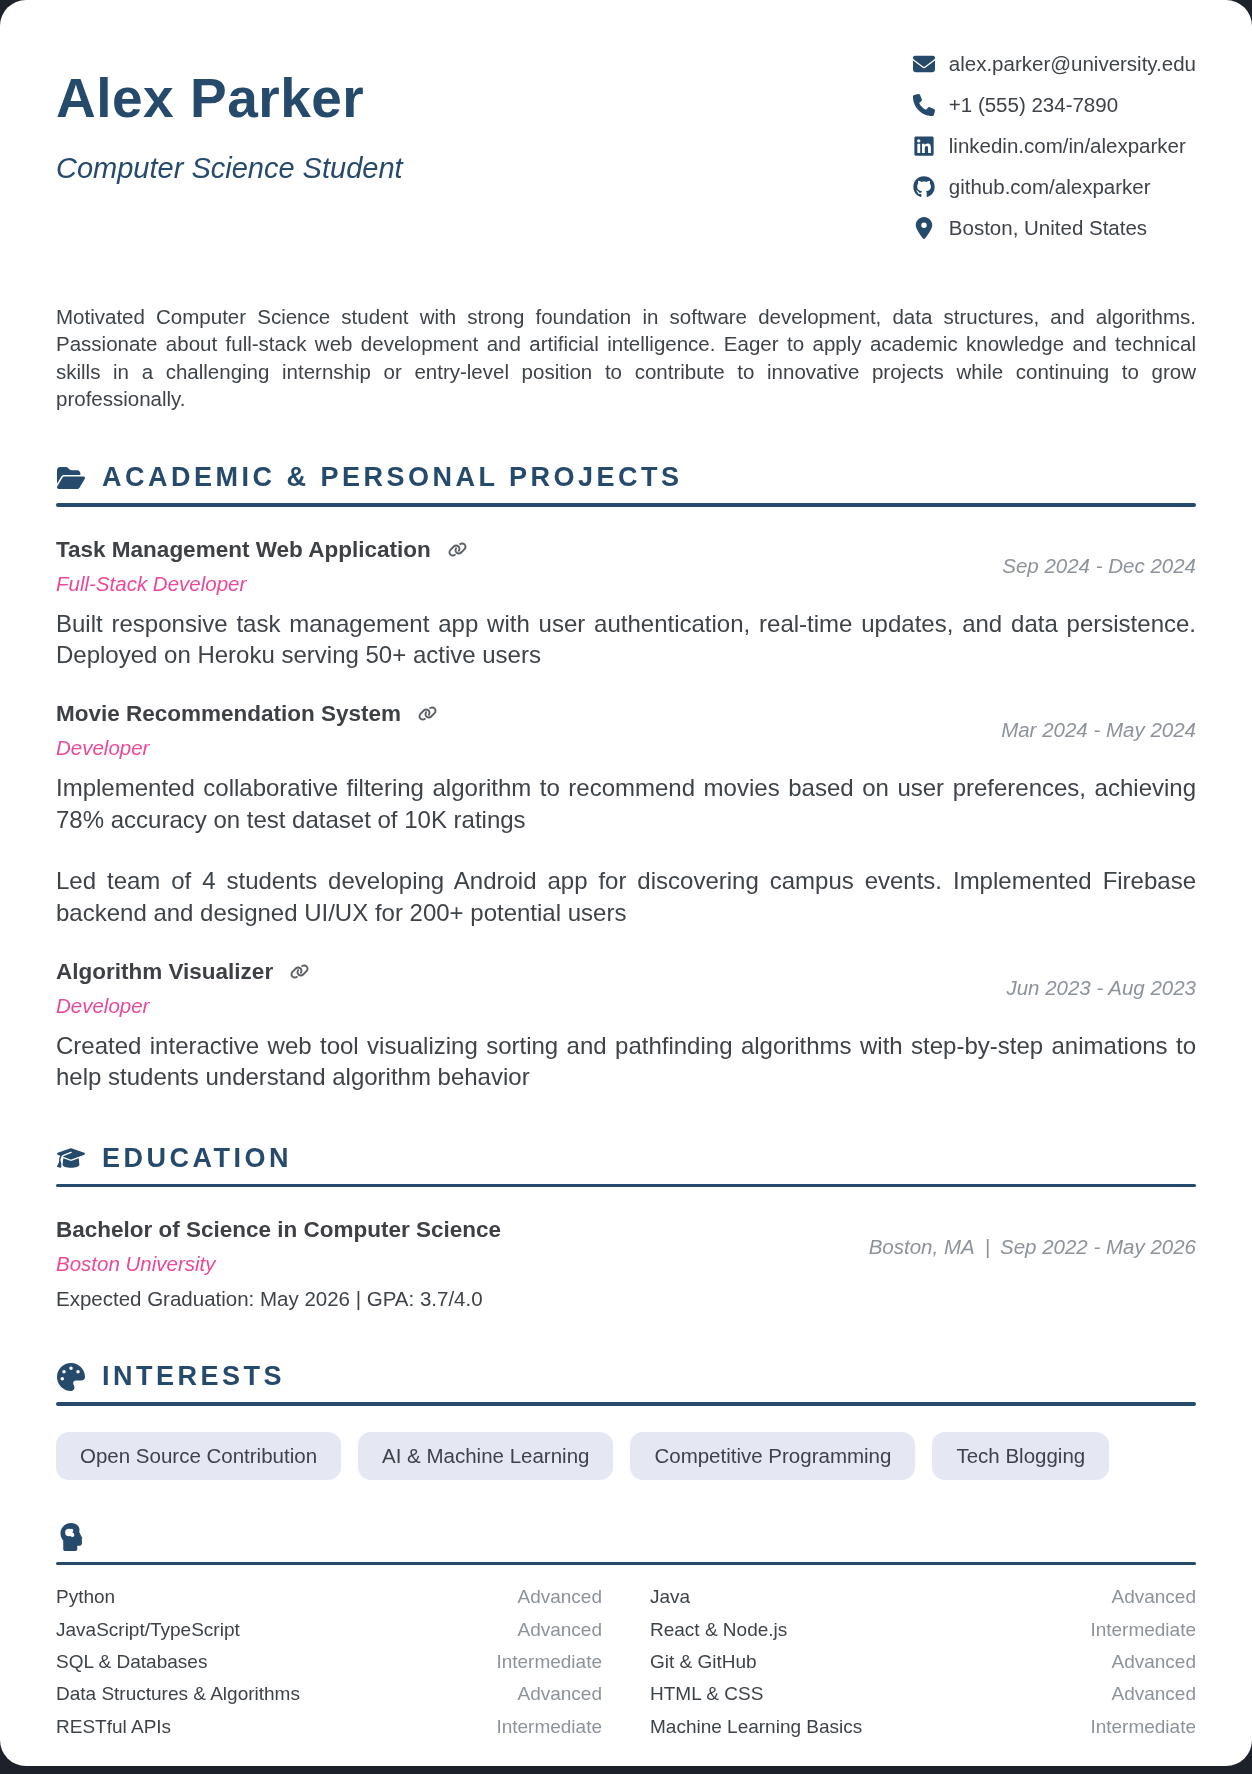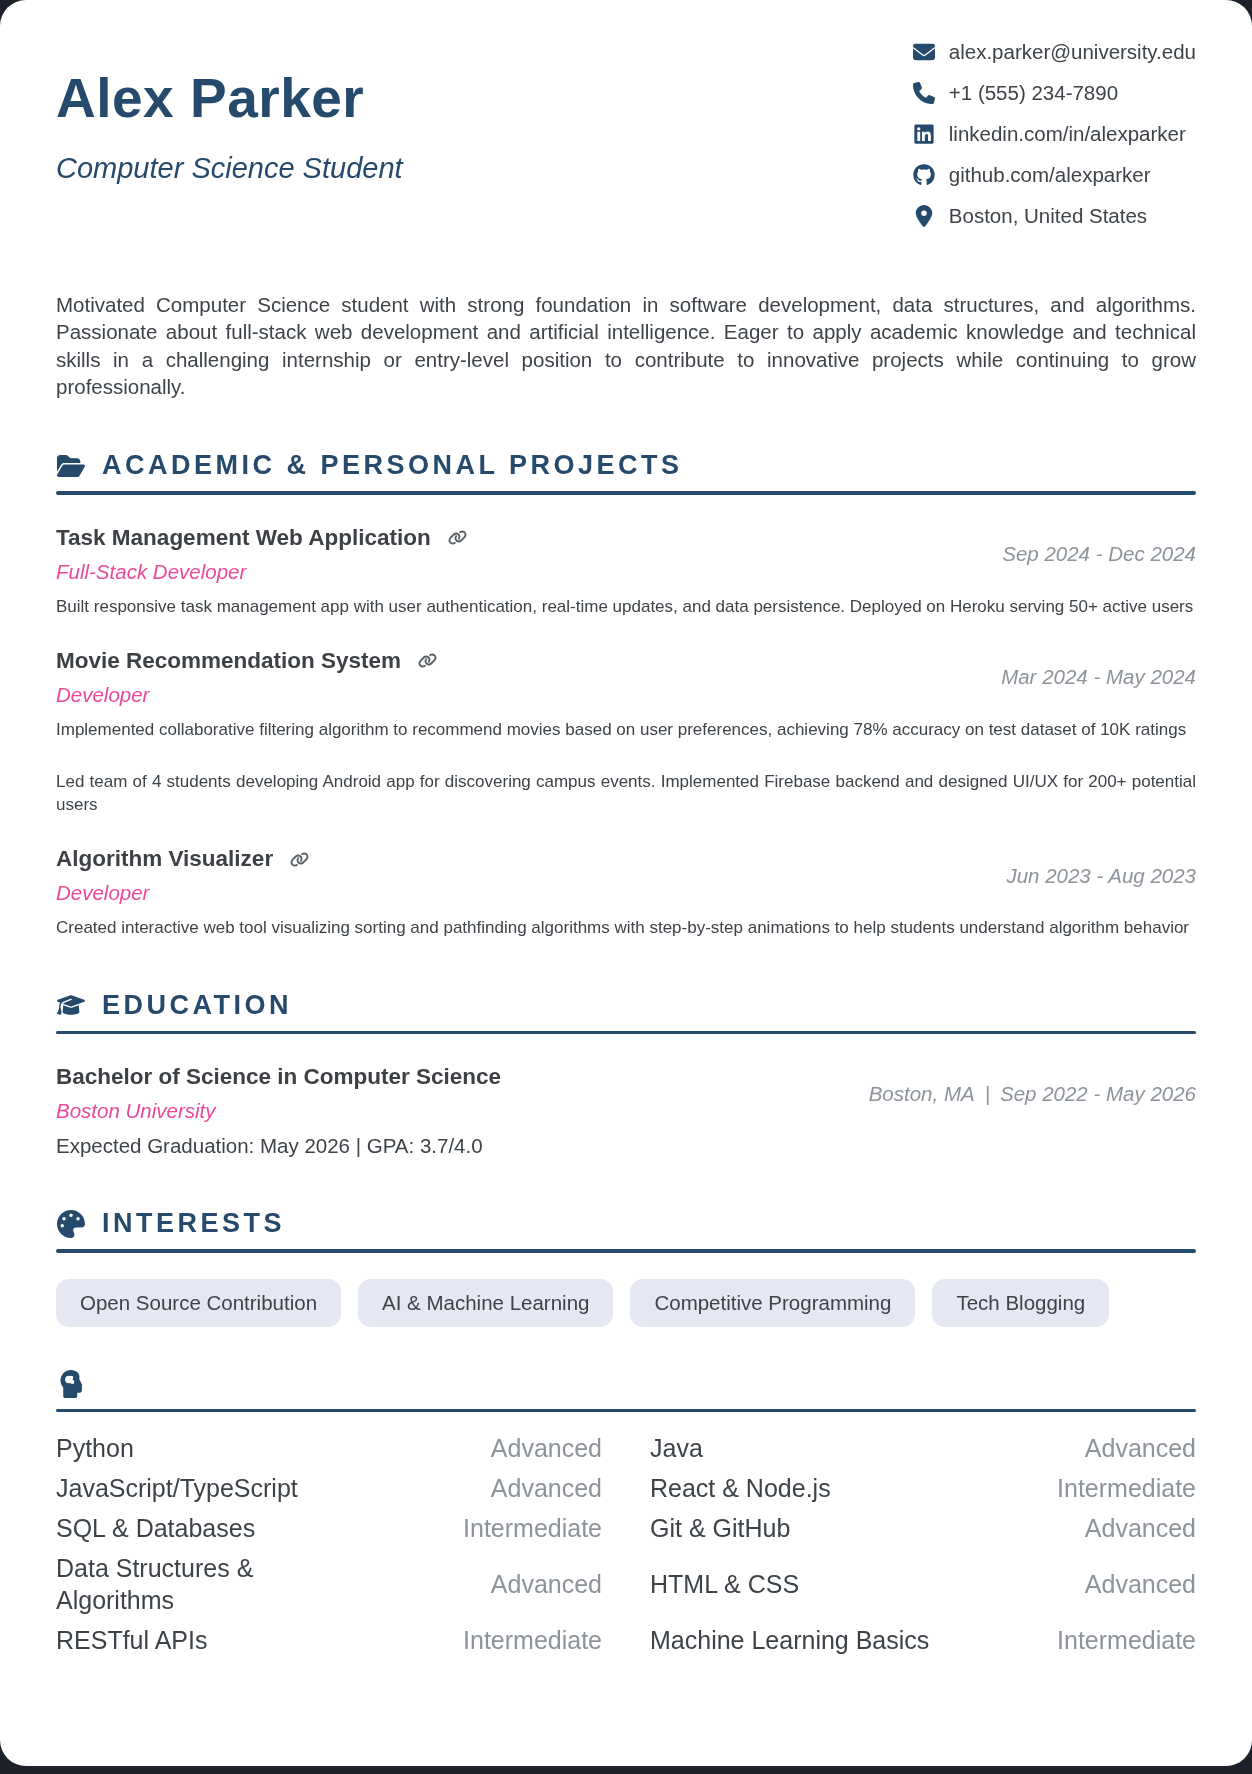--- a/index.html
+++ b/index.html
@@ -7,21 +7,21 @@
   body { font-family:"Liberation Sans", sans-serif; color:#3d4348; }
   .stage { width:1252px; margin:0 auto; }
   .card { width:1252px; min-height:1766px; background:#ffffff; border-radius:26px;
           padding:40px 56px 14px 56px; overflow:hidden; }
 
   
   .top { display:flex; justify-content:space-between; align-items:flex-start; }
   .identity { margin-top:26px; }
   h1[data-name="name"] { color:#264a6b; font-size:55px; font-weight:bold; letter-spacing:0.5px; }
   .subtitle { color:#264a6b; font-size:29px; font-style:italic; margin-top:22px; }
-  .contacts { list-style:none; margin-top:0; }
+  .contacts { list-style:none; margin-top:12px; }
   .contacts li { display:flex; align-items:center; gap:13px; margin-bottom:17px; font-size:20.5px; color:#3d4348; }
   .cicon { width:24px; height:24px; color:#264a6b; display:inline-flex; align-items:center; justify-content:center; flex:0 0 24px; }
   .cicon svg { width:22px; height:22px; fill:currentColor; }
 
   
   .summary { margin-top:46px; font-size:20.5px; line-height:1.33; text-align:justify; hyphens:auto; color:#3d4348; }
 
   
   section { margin-top:50px; }
   .sec-head { display:flex; align-items:center; gap:16px; }
@@ -31,31 +31,31 @@
   .rule { height:3.5px; background:#264a6b; margin-top:10px; border-radius:2px; }
 
   
   .entry { margin-top:30px; }
   .entry-head { display:flex; justify-content:space-between; align-items:center; gap:24px; }
   .etitle { font-size:22.5px; font-weight:bold; color:#3d4145; display:flex; align-items:center; gap:17px; }
   .link { color:#5a6066; display:inline-flex; }
   .link svg { width:19px; height:19px; fill:currentColor; }
   .role { font-size:20.5px; font-style:italic; color:#ec4899; margin-top:9px; }
   .dates { font-size:20.5px; font-style:italic; color:#8d939b; white-space:nowrap; }
-  .desc { margin-top:12px; font-size:17px; line-height:1.32; text-align:justify; hyphens:auto; color:#3d4348; }
+  .desc { margin-top:12px; font-size:24px; line-height:1.32; text-align:justify; hyphens:auto; color:#3d4348; }
   .edu-details { margin-top:11px; font-size:20.5px; color:#3d4348; }
   .sep { padding:0 10px; color:#8d939b; }
 
   
   .pills { display:flex; flex-wrap:wrap; gap:17px; margin-top:26px; }
   .pill { background:#e5e8f2; color:#3d4348; font-size:20.5px; padding:12px 24px; border-radius:13px; }
 
   
   .skills-grid { margin-top:20px; display:grid; grid-template-columns:1fr 1fr; column-gap:48px; row-gap:8px; align-items:center; }
-  .skill { display:flex; justify-content:space-between; align-items:center; gap:12px; font-size:25px; line-height:1.28; }
+  .skill { display:flex; justify-content:space-between; align-items:center; gap:12px; font-size:19px; line-height:1.28; }
   .sname { color:#3d4348; max-width:56%; hyphens:auto; }
   .slevel { color:#8d939b; white-space:nowrap; text-align:right; }
 </style>
 </head>
 <body>
 
 <div class="stage" data-name="app-background">
 <div class="card" data-name="resume-page">
 
   <header class="top" data-name="resume-header">

